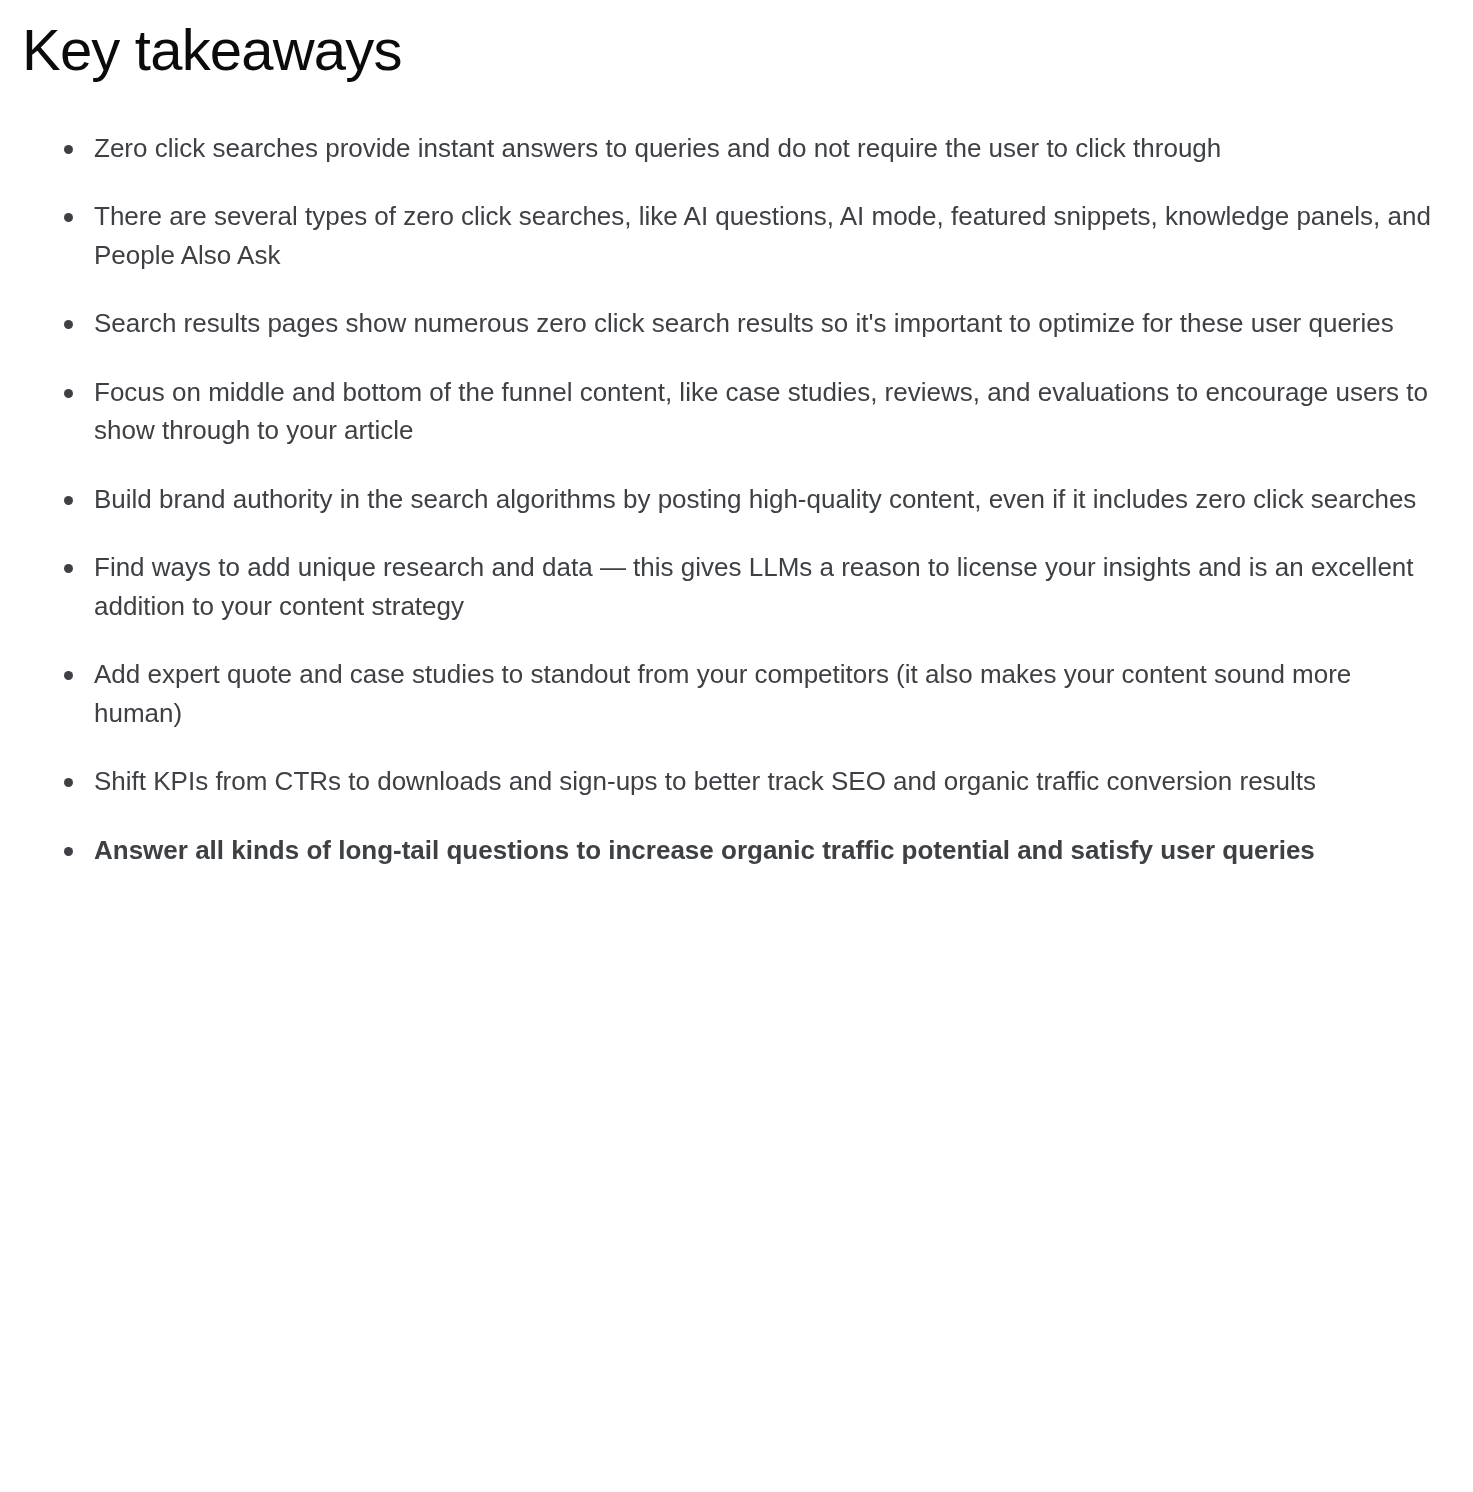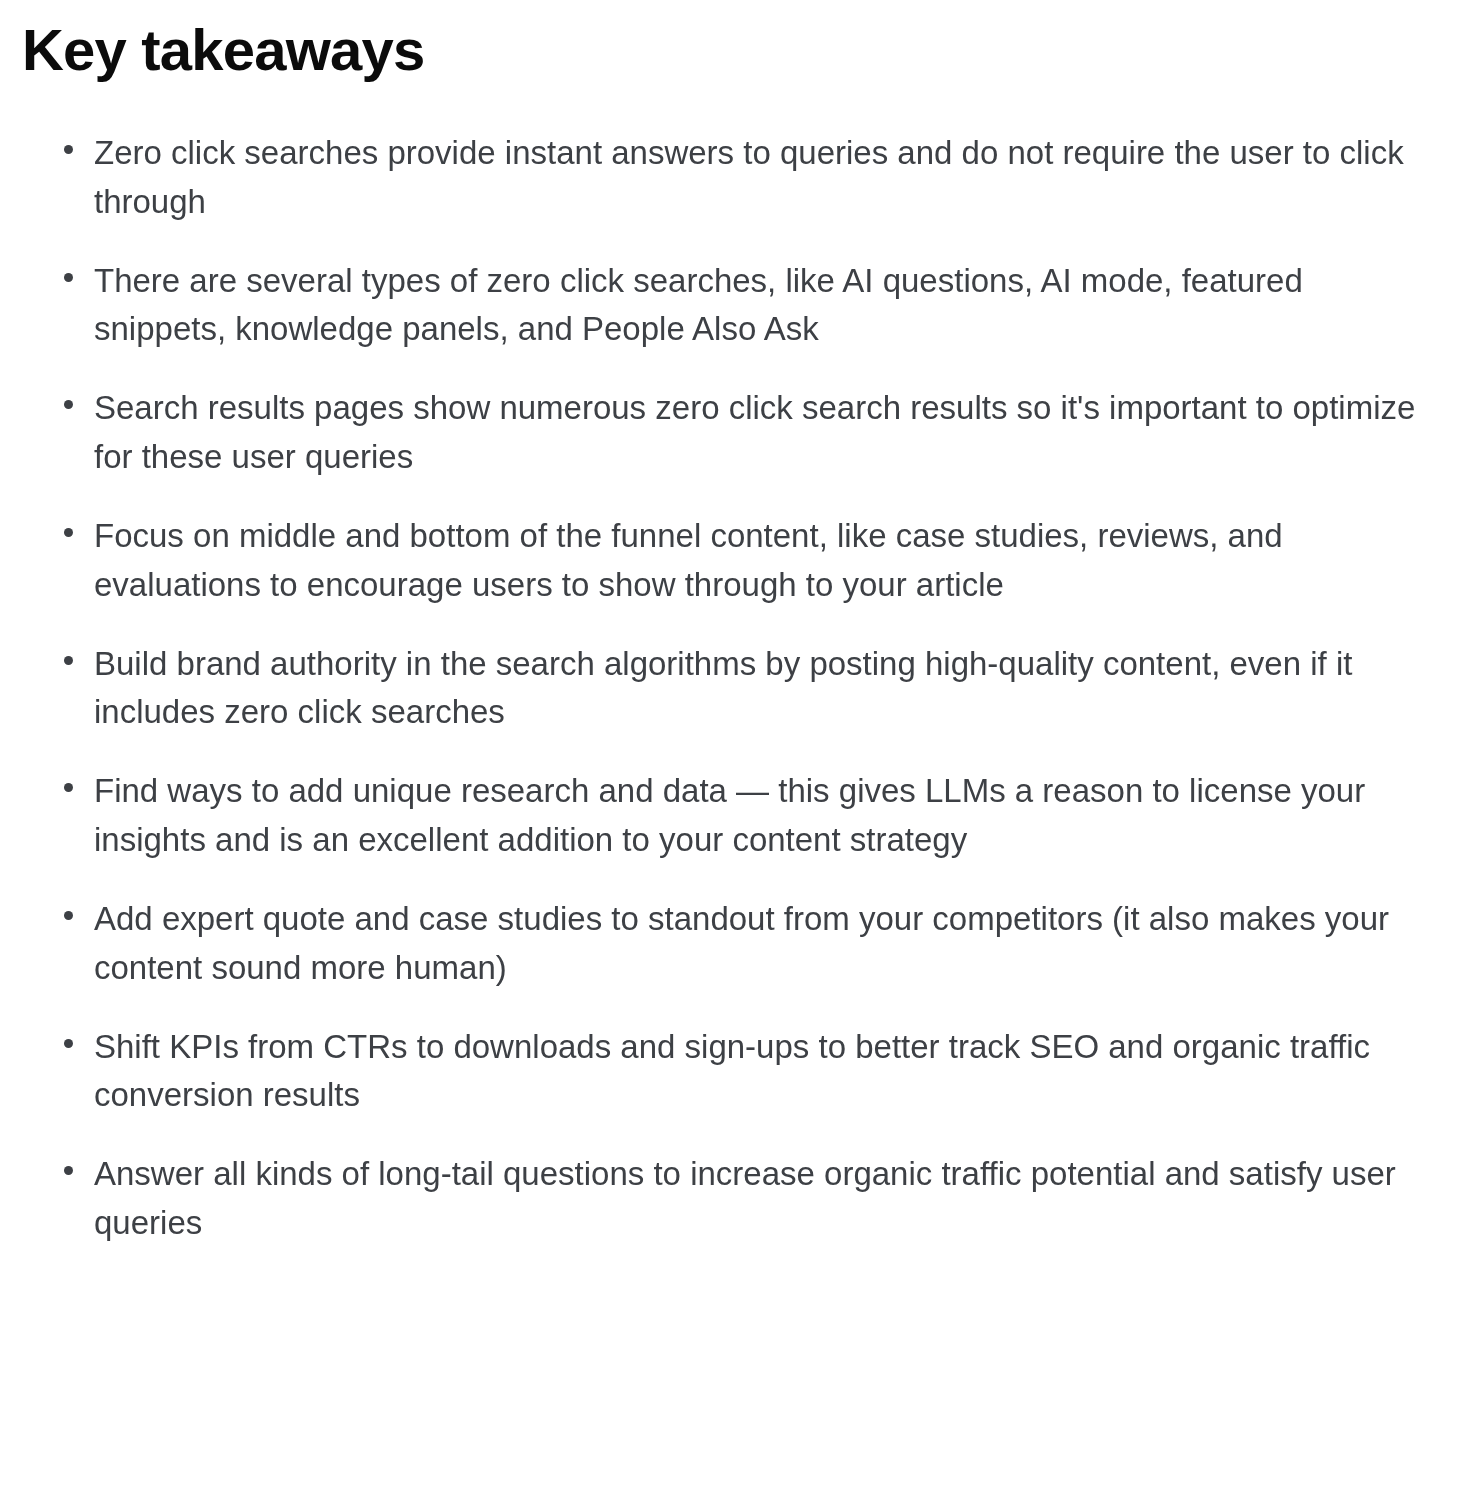--- a/index.html
+++ b/index.html
@@ -13,41 +13,42 @@
     font-family: "Liberation Sans", sans-serif;
     -webkit-font-smoothing: antialiased;
   }
   .page {
     padding: 18px 30px 0 22px;
     box-sizing: border-box;
   }
   .page-title {
     font-size: 58px;
     line-height: 1.12;
-    font-weight: 700;
+    font-weight: 400;
     color: #0b0b0b;
     letter-spacing: -0.8px;
     margin: 0 0 46px 0;
   }
   .takeaways-list {
     list-style: none;
     margin: 0;
     padding: 0;
   }
   .takeaway-item {
     position: relative;
     padding-left: 72px;
     margin-bottom: 30px;
-    font-size: 33px;
+    font-size: 26px;
     line-height: 1.48;
     color: #3d4045;
     max-width: 1390px;
   }
   .takeaway-item:last-child {
     margin-bottom: 0;
+    font-weight: bold;
   }
   .bullet {
     position: absolute;
     left: 42px;
     top: 16px;
     width: 9px;
     height: 9px;
     border-radius: 50%;
     background: #3d4045;
   }

